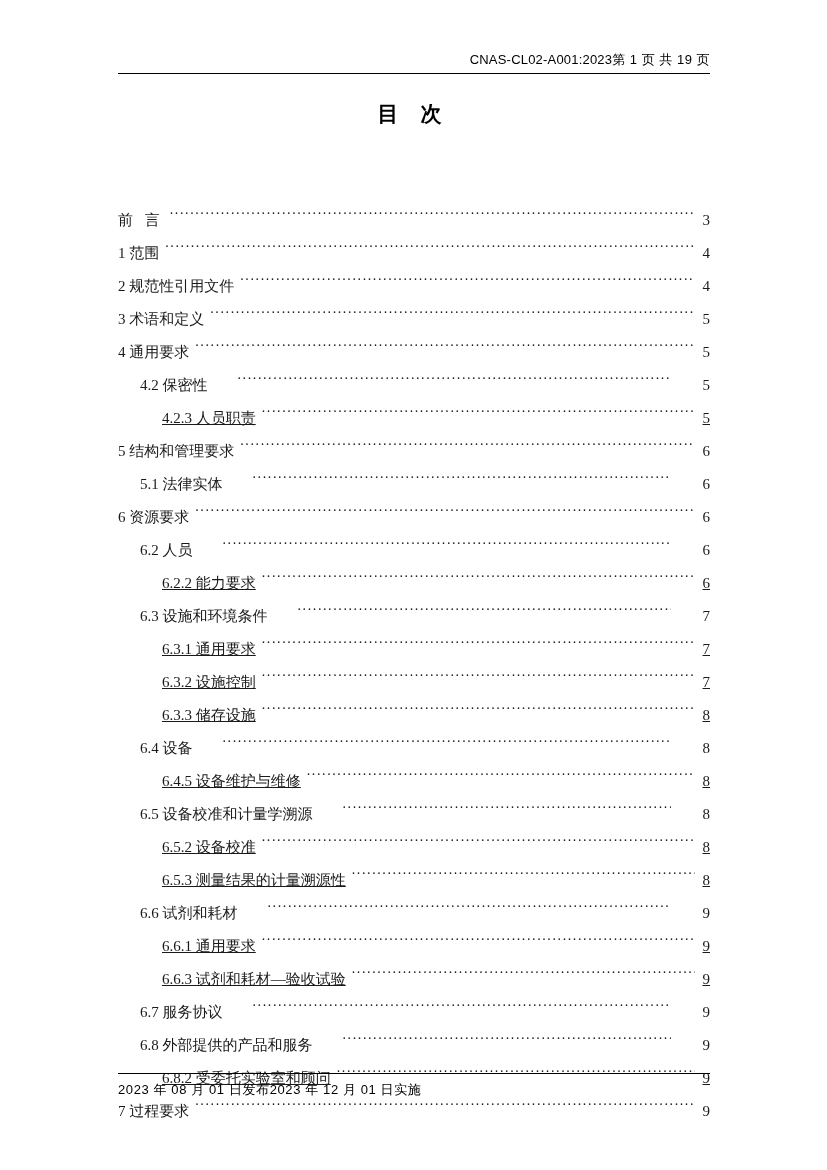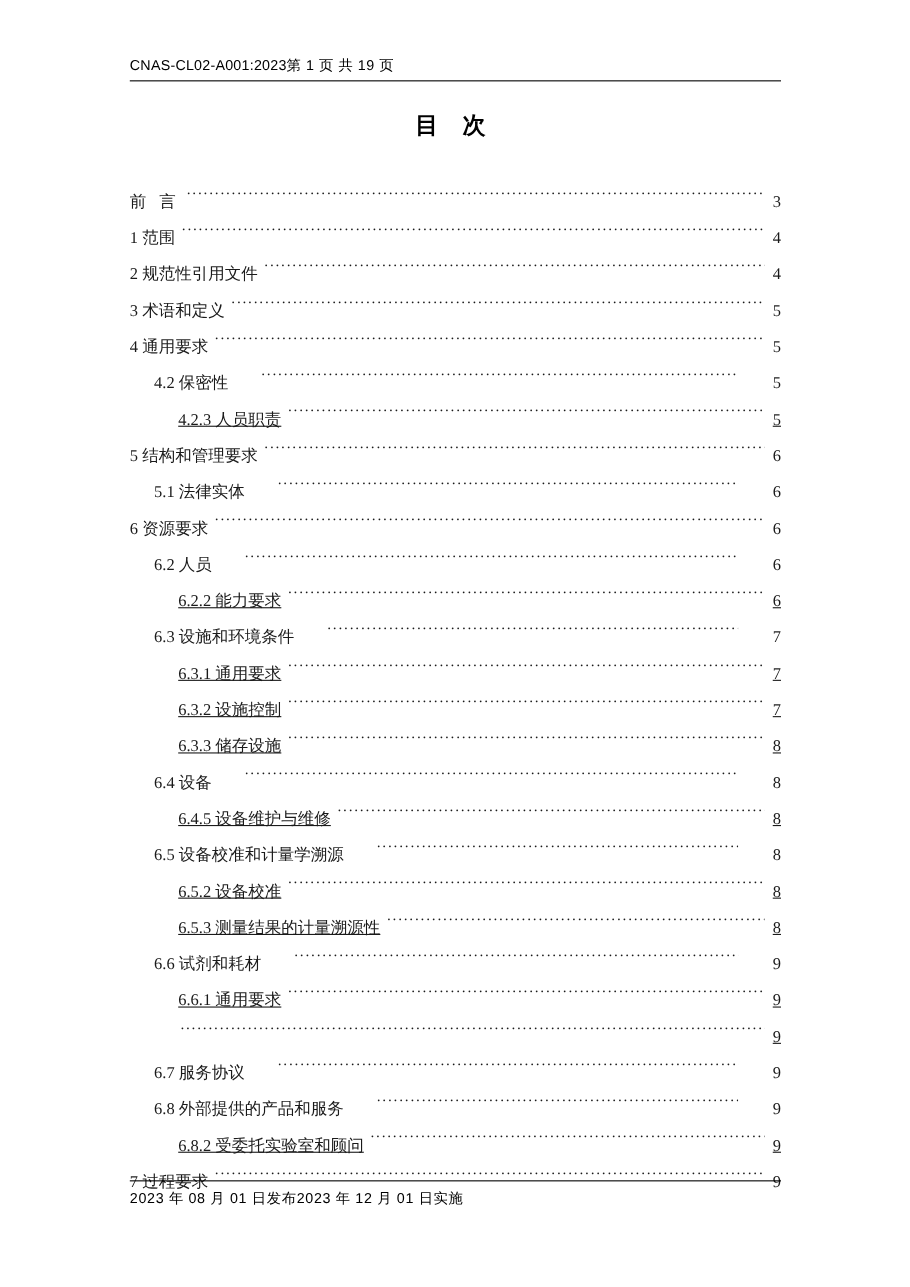--- a/index.html
+++ b/index.html
@@ -24,21 +24,21 @@
     box-sizing: border-box;
     padding: 0;
   }
   
   .header {
     position: absolute;
     left: 118px;
     top: 52px;
     width: 592px;
     display: flex;
-    justify-content: flex-start;
+    justify-content: flex-end;
     align-items: flex-end;
     font-size: 13px;
     line-height: 16px;
     padding-bottom: 5px;
     border-bottom: 1px solid #000;
     font-family: "Liberation Sans", sans-serif;
   }
   .header .doc-code {
     letter-spacing: 0.2px;
     font-family: "Liberation Sans", sans-serif;
@@ -71,20 +71,21 @@
     align-items: baseline;
     font-size: 15px;
     height: 33px;
     line-height: 33px;
     white-space: nowrap;
     color: #1a1a1a;
   }
   .toc-entry .label {
     flex: 0 0 auto;
     padding-right: 4px;
+    margin-top: 36px;
   }
   .toc-entry .leader {
     flex: 1 1 auto;
     overflow: hidden;
     height: 15px;
     position: relative;
     margin: 0 2px;
   }
   .toc-entry .leader::after {
     content: "............................................................................................................................................................................";
@@ -245,20 +246,21 @@
         <span class="label">6.6 试剂和耗材</span>
         <span class="leader"></span>
         <span class="pageno">9</span>
       </div>
       <div class="toc-entry lvl-2">
         <span class="label">6.6.1 通用要求</span>
         <span class="leader"></span>
         <span class="pageno">9</span>
       </div>
       <div class="toc-entry lvl-2">
+        <span class="label">6.6.3 试剂和耗材—验收试验</span>
         <span class="leader"></span>
         <span class="pageno">9</span>
       </div>
       <div class="toc-entry lvl-1">
         <span class="label">6.7 服务协议</span>
         <span class="leader"></span>
         <span class="pageno">9</span>
       </div>
       <div class="toc-entry lvl-1">
         <span class="label">6.8 外部提供的产品和服务</span>

